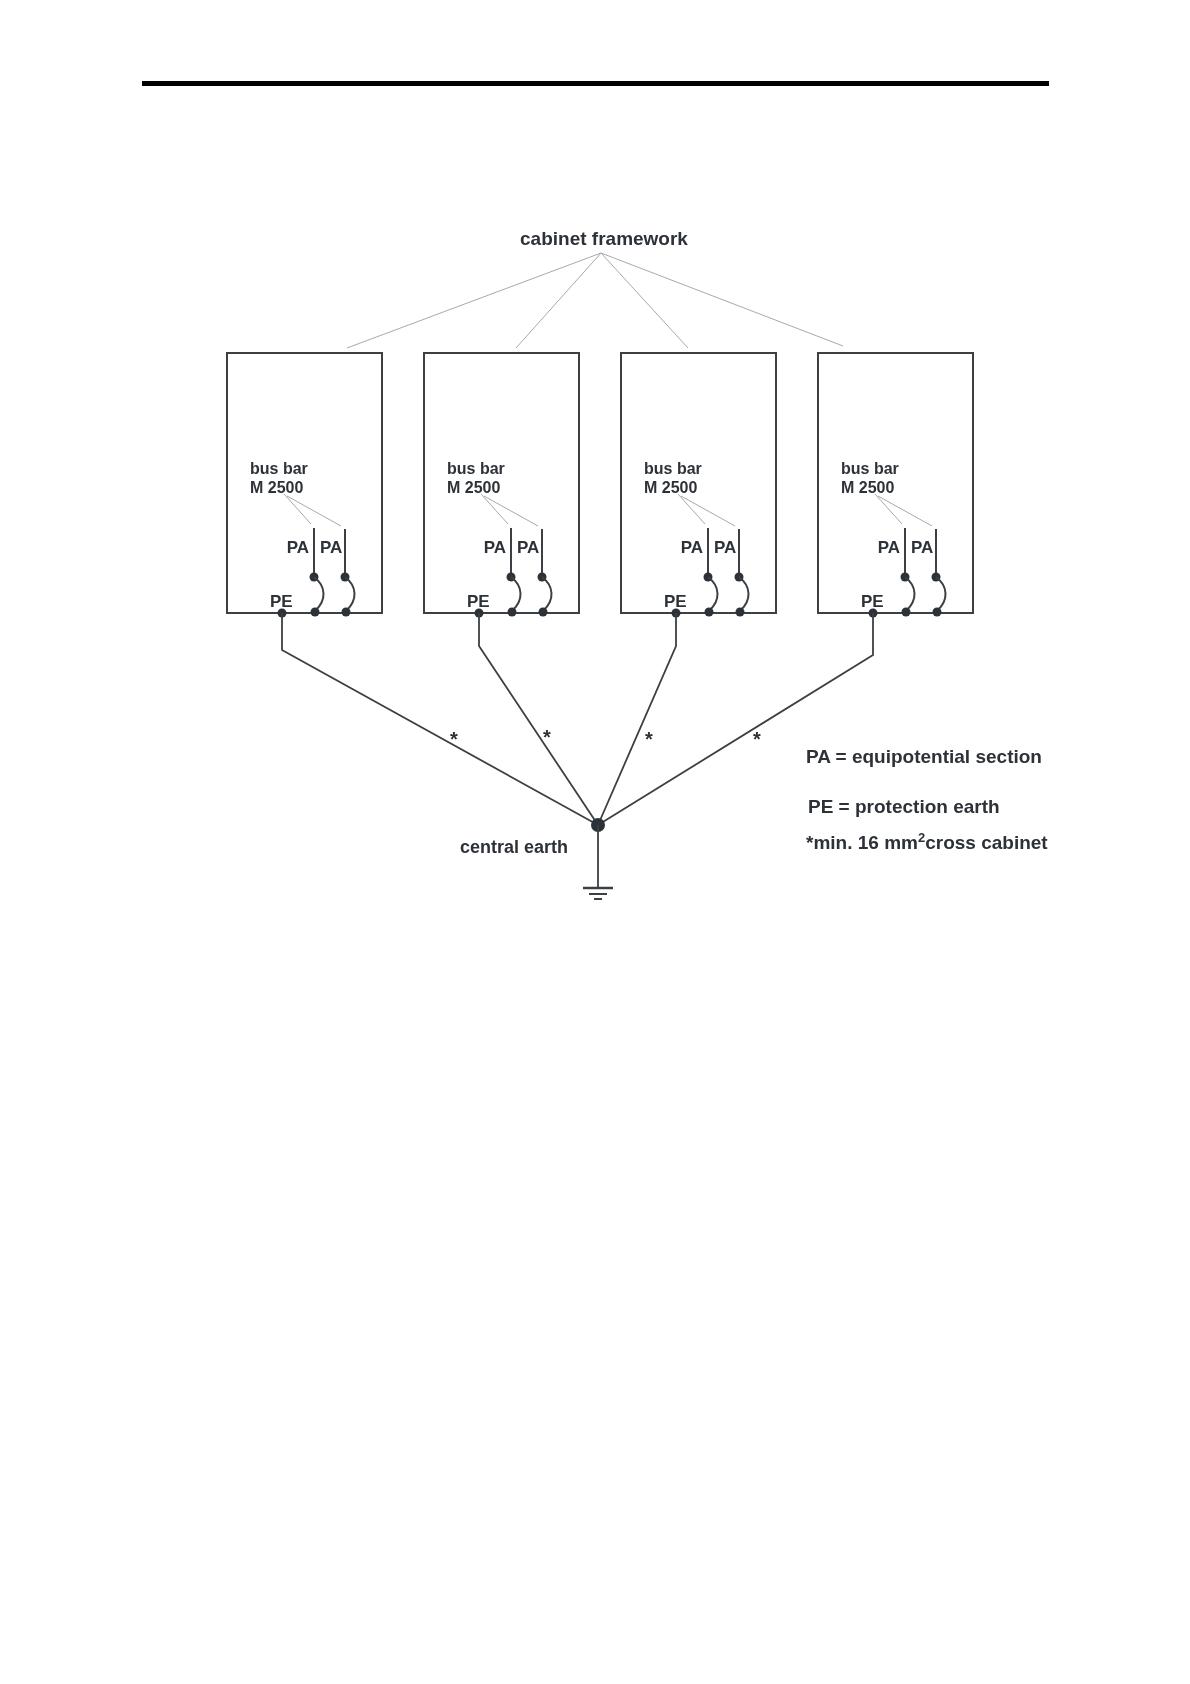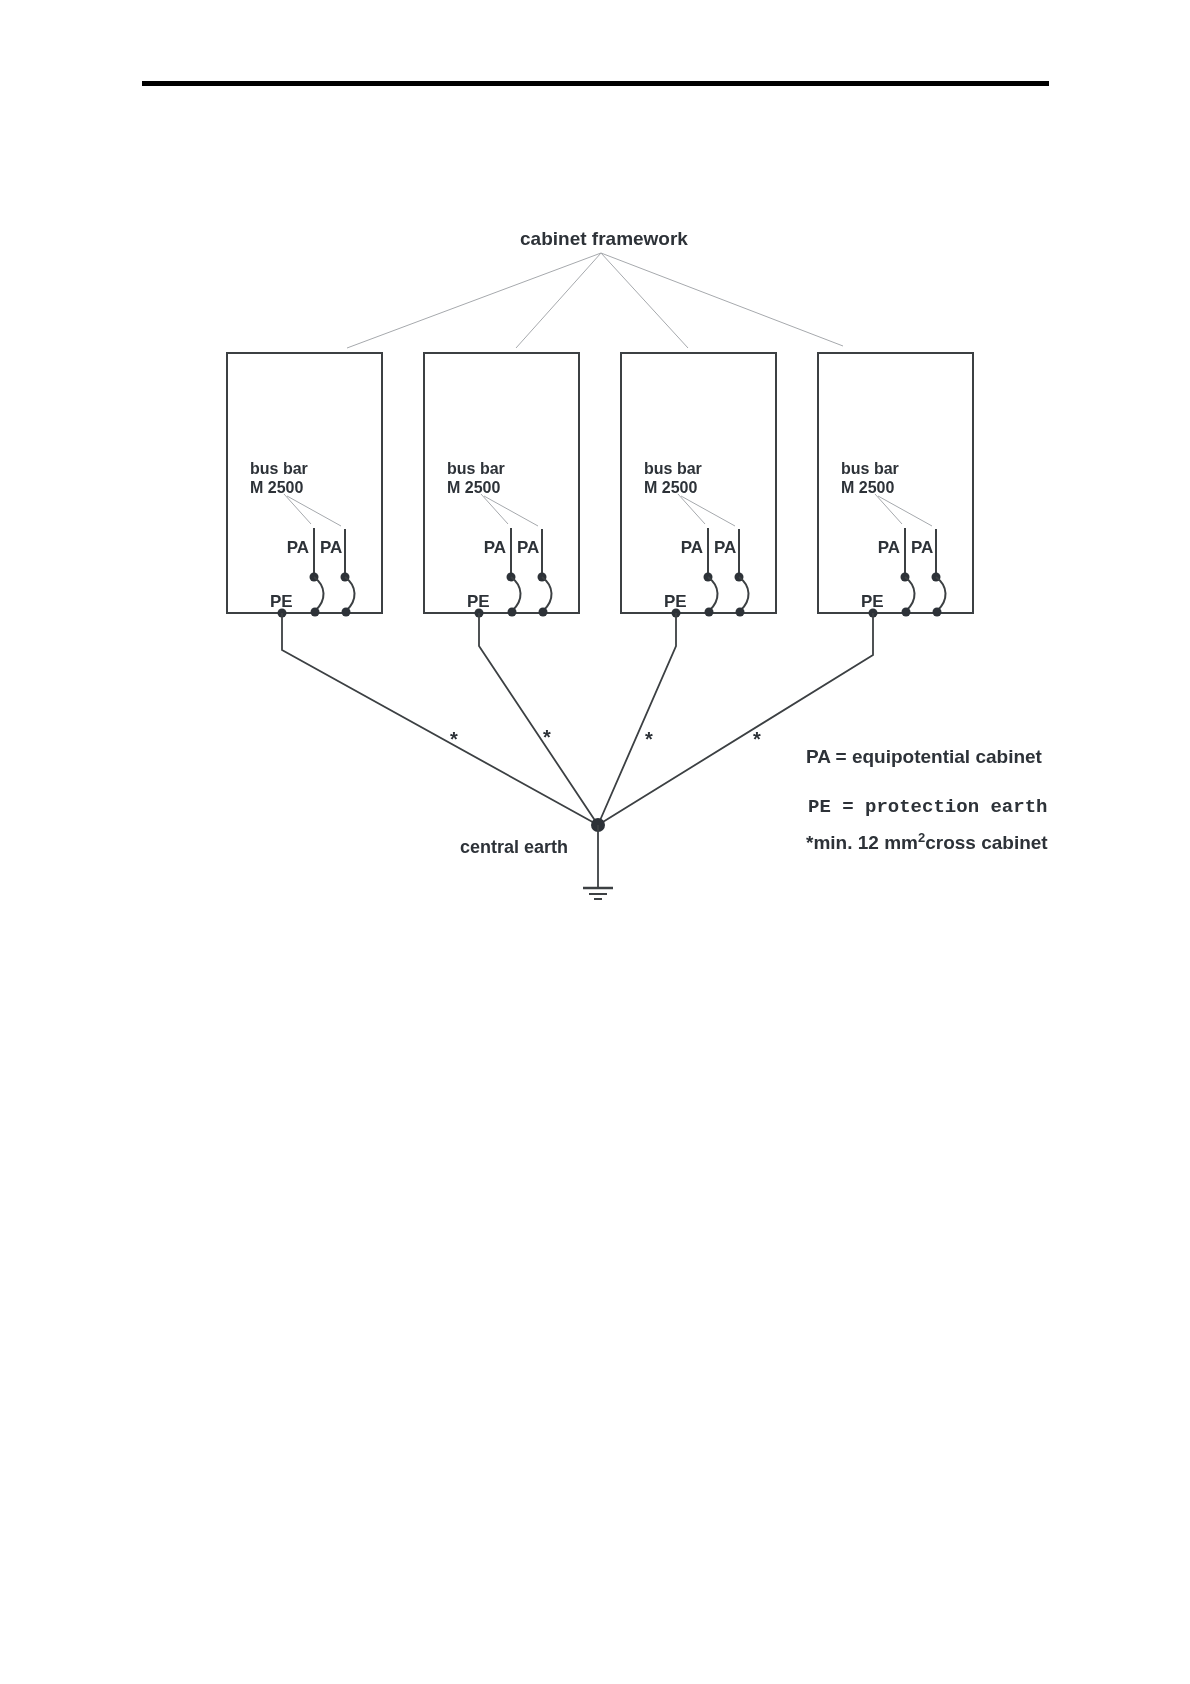--- a/index.html
+++ b/index.html
@@ -154,18 +154,18 @@
       <path class="ln-cond" d="M598,825 V888"></path>
       <g>
         <path d="M583,888 H613" stroke="#3c4043" stroke-width="2.5"></path>
         <path d="M589,894 H607" stroke="#3c4043" stroke-width="2"></path>
         <path d="M594,899 H602" stroke="#3c4043" stroke-width="2"></path>
       </g>
     </g>
   </svg>
 
   <div>
-    <div class="legend-line" style="left:806px;top:746px;">PA = equipotential cabinet</div>
-    <div class="legend-line" style="left:808px;top:796px;font-family:Liberation Mono, monospace;">PE = protection earth</div>
-    <div class="legend-line" style="left:806px;top:832px;"><span>*min. 12 mm</span><span class="sup">2</span><span>cross cabinet</span></div>
+    <div class="legend-line" style="left:806px;top:746px;">PA = equipotential section</div>
+    <div class="legend-line" style="left:808px;top:796px;">PE = protection earth</div>
+    <div class="legend-line" style="left:806px;top:832px;"><span>*min. 16 mm</span><span class="sup">2</span><span>cross cabinet</span></div>
   </div>
 
 </div>
 
 </body></html>

